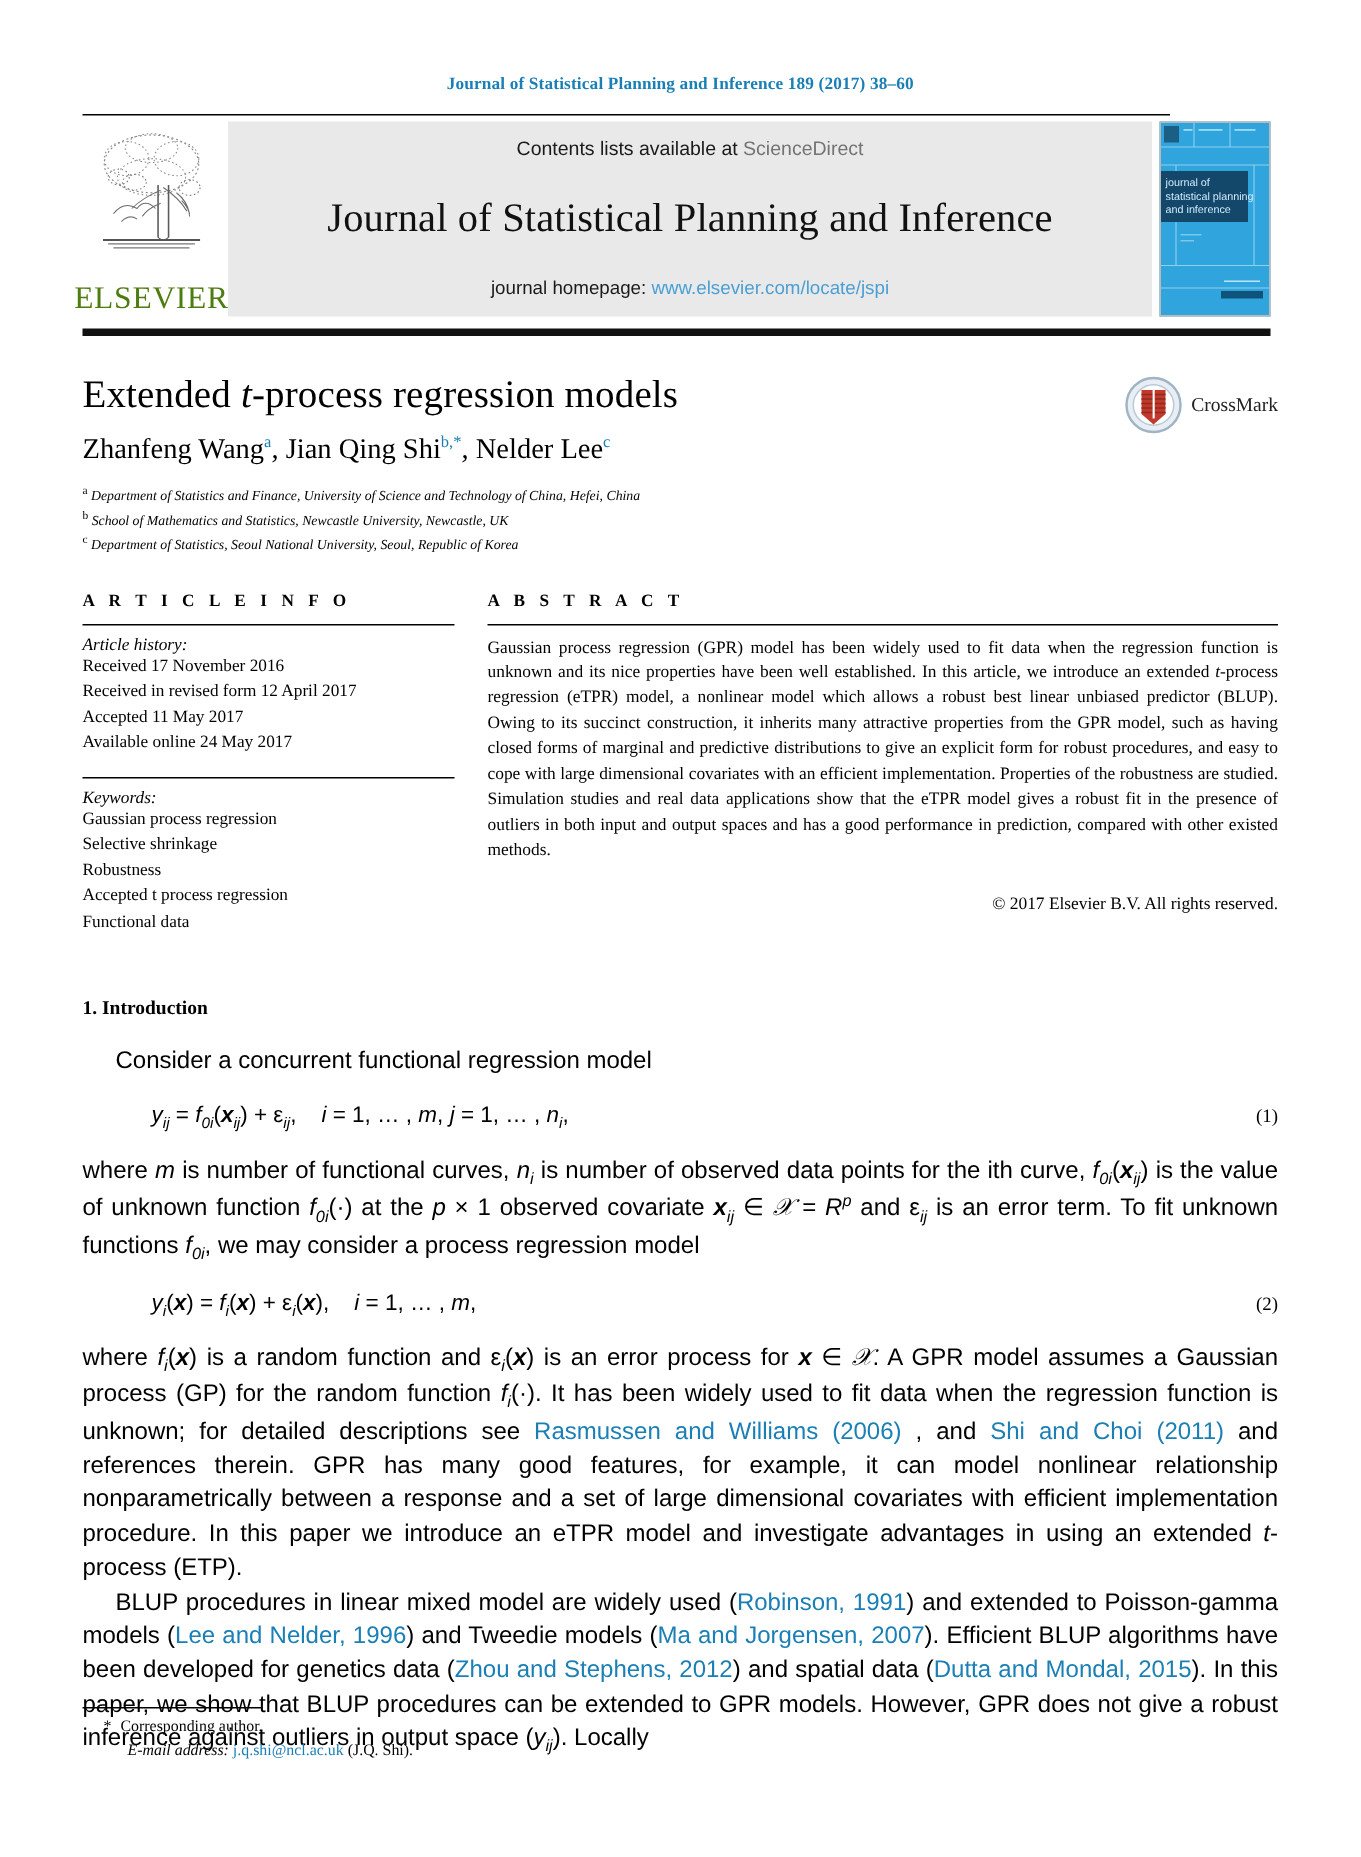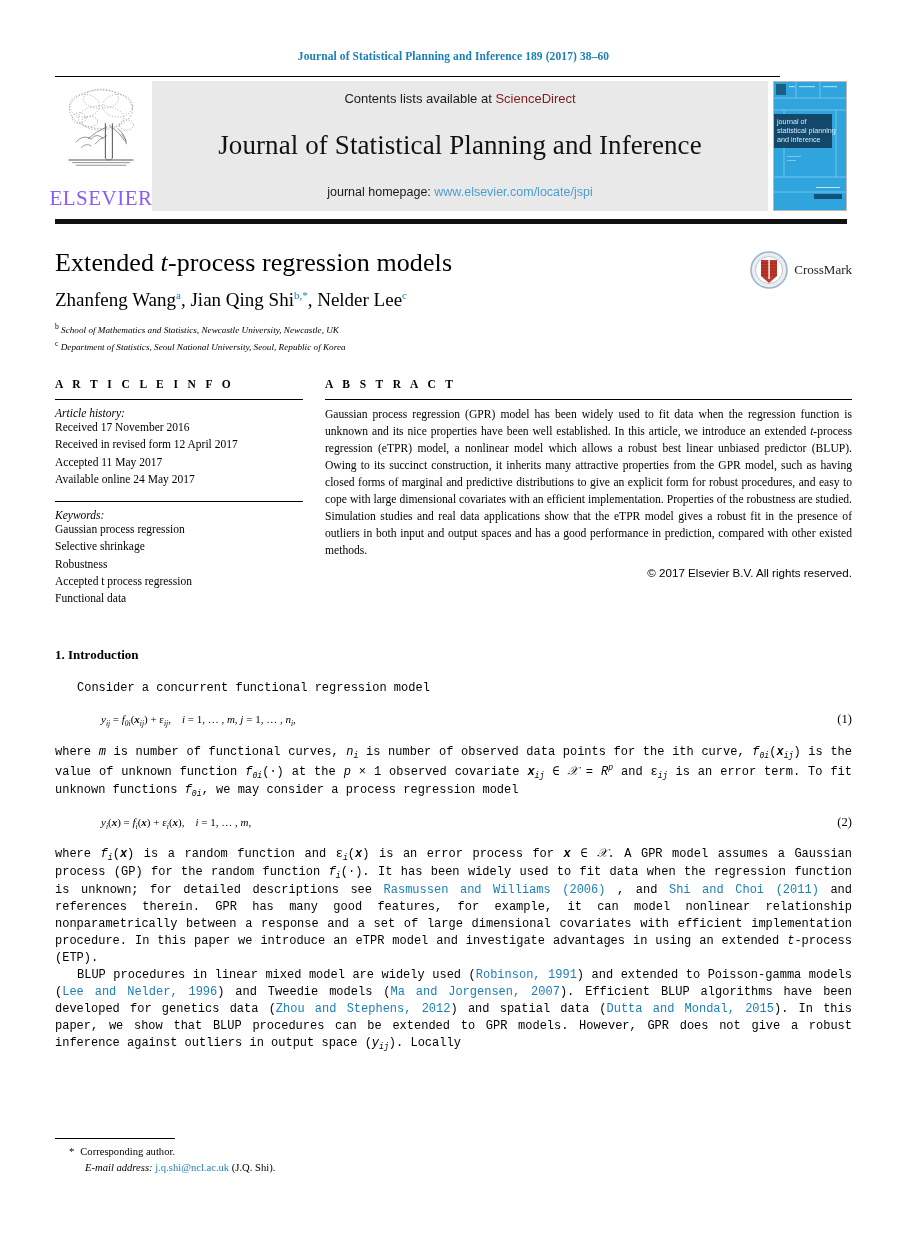--- a/index.html
+++ b/index.html
@@ -46,21 +46,21 @@
     width: 92px;
     flex: 0 0 92px;
     display: flex;
     flex-direction: column;
     align-items: center;
     justify-content: flex-start;
     padding-top: 2px;
   }
   .tree-svg { display:block; }
   .elsevier-word {
-    color: #8b5cf6;
+    color: #4d7c0f;
     font-family: "Liberation Serif", serif;
     font-size: 21px;
     letter-spacing: 0.5px;
     font-weight: 400;
     margin-top: 12px;
     white-space: nowrap;
   }
   .grey-panel {
     flex: 1 1 auto;
     background: #e9e9e9;
@@ -69,21 +69,21 @@
     align-items: center;
     justify-content: space-between;
     padding: 10px 0 12px 0;
     margin-left: 5px;
   }
   .contents-line {
     font-family: "Liberation Sans", sans-serif;
     font-size: 13px;
     color: #1a1a1a;
   }
-  .contents-line .sd-link { color: #7f1d1d; }
+  .contents-line .sd-link { color: #737373; }
   .journal-title-big {
     font-family: "Liberation Serif", serif;
     font-size: 27px;
     color: #111;
     letter-spacing: 0.1px;
     white-space: nowrap;
   }
   .homepage-line {
     font-family: "Liberation Sans", sans-serif;
     font-size: 12.5px;
@@ -191,52 +191,52 @@
     font-size: 11.6px;
     line-height: 1.46;
     text-align: justify;
     font-family: "Liberation Serif", serif;
     margin: 0;
   }
   .abs-text em { font-style: italic; }
   .copyright {
     text-align: right;
     font-size: 11.6px;
-    margin-top: 7px;
-    font-family: Liberation Sans, sans-serif;
+    margin-top: 20px;
+    font-family: Liberation Serif, serif;
   }
 
   
   .body-wrap { margin: 40px 55px 0 55px; width: 797px; }
   .h1 {
     font-size: 13px;
     font-weight: bold;
     font-family: "Liberation Serif", serif;
     margin: 0 0 17px 0;
   }
   .para {
-    font-size: 12px;
+    font-size: 16px;
     line-height: 1.42;
     text-align: justify;
-    font-family: Liberation Mono, monospace;
+    font-family: Liberation Sans, sans-serif;
     margin: 0;
   }
   .para.indent { text-indent: 22px; }
   .para em { font-style: italic; }
   .ref { color: #1a7fb5; }
   .eq-row {
     display: flex;
     align-items: baseline;
     margin: 15px 0 15px 0;
   }
   .eq-body {
     flex: 1 1 auto;
     padding-left: 46px;
-    font-size: 11px;
-    font-family: Liberation Serif, serif;
+    font-size: 15px;
+    font-family: Liberation Sans, sans-serif;
   }
   .eq-num {
     flex: 0 0 auto;
     font-size: 12.6px;
     font-family: "Liberation Serif", serif;
   }
   .mi { font-style: italic; }
   .mb { font-style: italic; font-weight: bold; }
   sub { font-size: 0.68em; font-style: italic; }
   sup { font-size: 0.68em; }
@@ -369,20 +369,21 @@
         </g>
         <path d="M19.4 10 h1.4 v19 h-1.4 z" fill="#ffffff"></path>
       </svg>
       <span class="crossmark-text">CrossMark</span>
     </div>
 
     <h1 class="art-title"><span>Extended </span><em>t</em><span>-process regression models</span></h1>
 
     <div class="authors"><span>Zhanfeng Wang</span><sup>a</sup><span>, Jian Qing Shi</span><sup>b,*</sup><span>, Nelder Lee</span><sup>c</sup></div>
 
+    <p class="affil"><sup>a</sup> <span>Department of Statistics and Finance, University of Science and Technology of China, Hefei, China</span></p>
     <p class="affil"><sup>b</sup> <span>School of Mathematics and Statistics, Newcastle University, Newcastle, UK</span></p>
     <p class="affil"><sup>c</sup> <span>Department of Statistics, Seoul National University, Seoul, Republic of Korea</span></p>
   </div>
 
   <div class="info-abs">
     <div class="col-info">
       <div class="sec-head">A R T I C L E  I N F O</div>
       <div class="rule-thin"></div>
       <div class="hist-block">
         <p class="hist-label">Article history:</p>

